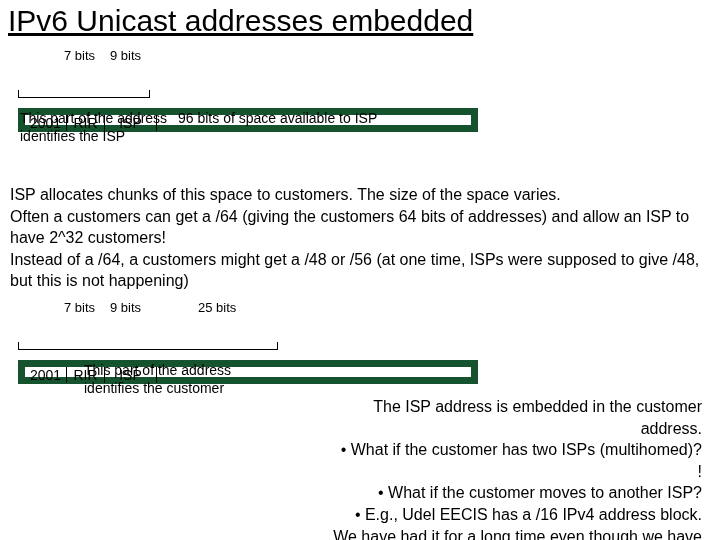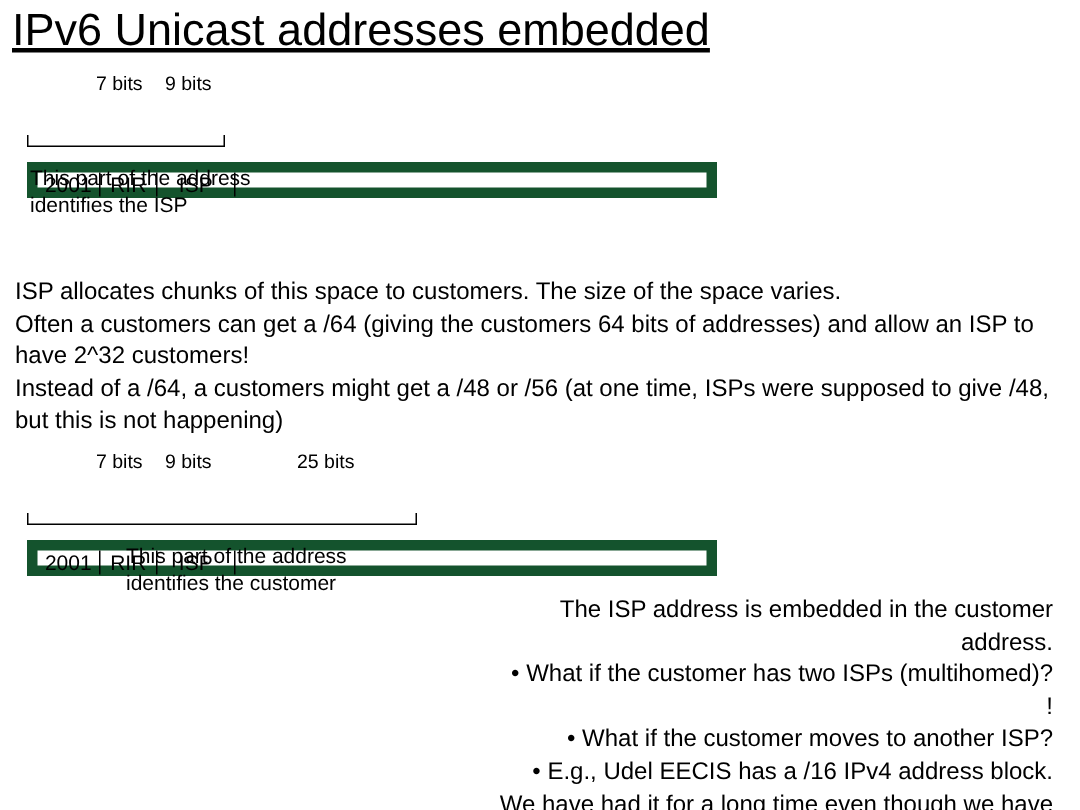--- a/index.html
+++ b/index.html
@@ -74,20 +74,21 @@
     <div class="seg" style="width:42px;">2001</div>
     <div class="seg" style="width:38px;">RIR</div>
     <div class="seg" style="width:52px;">ISP</div>
     <div class="seg" style="flex:1;"></div>
   </div>
 
   <div class="bracket" style="left:18px; top:42px; width:132px;"></div>
 
   <div class="caption" style="left:20px; top:62px; width:150px; white-space:pre-line;">This part of the address
 identifies the ISP</div>
+  <div class="caption" style="left:178px; top:62px;">96 bits of space available to ISP</div>
 </div>
 
 <div class="para" style="left:10px; top:184px; width:700px; white-space:pre-line;">ISP allocates chunks of this space to customers. The size of the space varies.
 Often a customers can get a /64 (giving the customers 64 bits of addresses) and allow an ISP to have 2^32 customers!
 Instead of a /64, a customers might get a /48 or /56 (at one time, ISPs were supposed to give /48, but this is not happening)</div>
 
 <div class="diagram" style="left:0; top:300px; width:720px; height:120px;">
 
   <div class="bits-labels" style="left:64px; top:0;">7 bits</div>
   <div class="bits-labels" style="left:110px; top:0;">9 bits</div>

